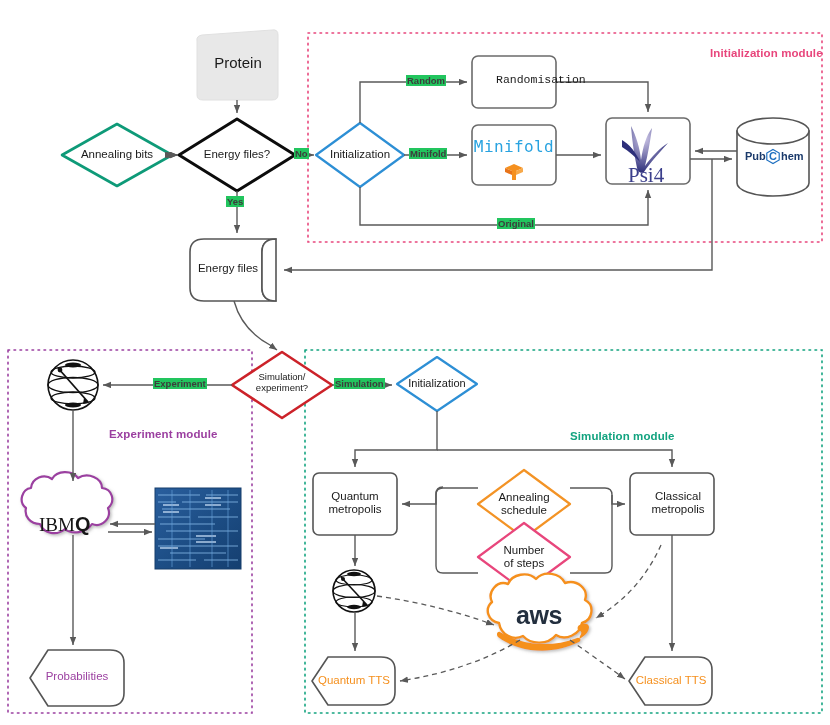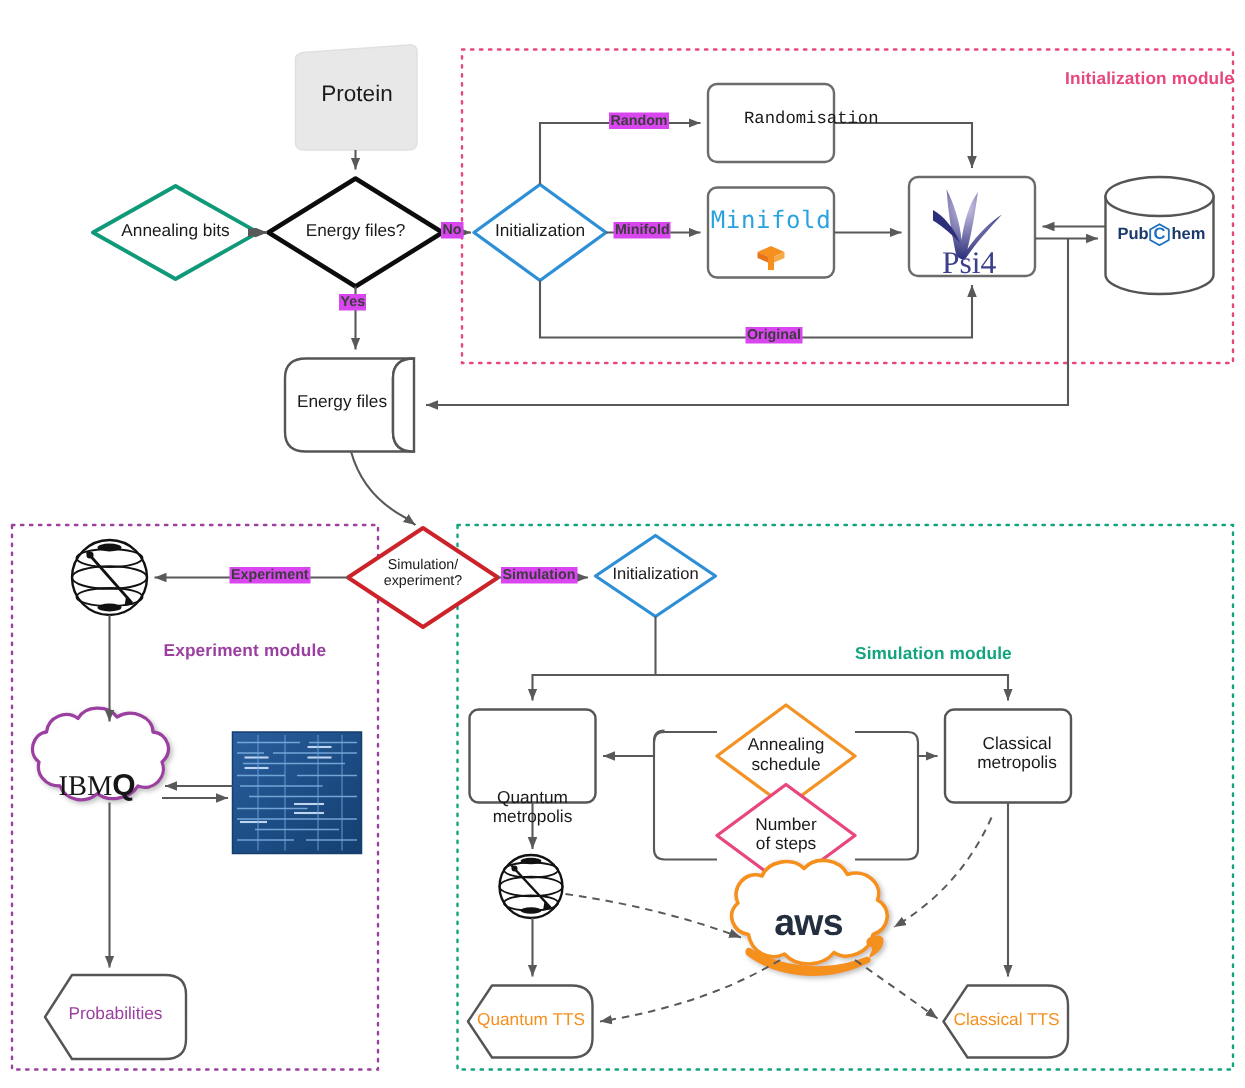--- a/index.html
+++ b/index.html
@@ -1,21 +1,21 @@
 <!DOCTYPE html>
 <html><head>
 <meta charset="utf-8">
 <style>
   html,body{margin:0;padding:0;background:#ffffff;}
   body{width:830px;height:725px;font-family:"Liberation Sans",sans-serif;}
   #stage{position:relative;width:830px;height:725px;overflow:hidden;background:#fff;}
   svg#canvas{position:absolute;left:0;top:0;width:830px;height:725px;}
   .modlabel{position:absolute;font-weight:bold;font-size:11.5px;letter-spacing:.1px;white-space:nowrap;}
   .nodetext{position:absolute;text-align:center;line-height:1.12;white-space:pre-line;pointer-events:none;}
-  .edgelabel{position:absolute;font-size:9.5px;font-weight:bold;color:#3c3c3c;background:#d946ef;padding:0 1px;white-space:nowrap;}
+  .edgelabel{position:absolute;font-size:9.5px;font-weight:bold;color:#3c3c3c;background:#22c55e;padding:0 1px;white-space:nowrap;}
   .minifold-wrap{position:absolute;text-align:center;}
   .minifold-txt{font-family:"DejaVu Sans Mono","Liberation Mono",monospace;font-size:16px;color:#29a3e0;letter-spacing:.4px;}
   .psi4-wrap{position:absolute;text-align:center;}
   .psi4-txt{font-family:"Liberation Serif",serif;font-size:21px;color:#3b3f8c;}
   .pubchem-txt{position:absolute;font-size:11px;color:#1b3a6b;font-weight:bold;white-space:nowrap;}
   .ibmq{position:absolute;font-family:"Liberation Serif",serif;font-size:19px;color:#161616;white-space:nowrap;}
   .ibmq b{font-family:"Liberation Sans",sans-serif;font-weight:bold;font-size:20px;}
   .aws-txt{position:absolute;font-family:"Liberation Sans",sans-serif;font-weight:bold;font-size:25px;color:#232f3e;letter-spacing:-0.5px;}
 </style>
 </head>
@@ -312,21 +312,21 @@
   <div class="pubchem-txt" style="left:769px;top:150px;color:#1d6fc0;">C</div>
   <div class="pubchem-txt" style="left:781px;top:150px;">hem</div>
 
   <div class="nodetext" style="left:192px;top:262px;width:72px;font-size:11.5px;color:#1a1a1a;">Energy files</div>
 
   <div class="nodetext" style="left:240px;top:372px;width:84px;font-size:9.5px;color:#1a1a1a;text-align:center;">Simulation/
 experiment?</div>
 
   <div class="nodetext" style="left:395px;top:377px;width:84px;font-size:11px;color:#1a1a1a;">Initialization</div>
 
-  <div class="nodetext" style="left:313px;top:490px;width:84px;font-size:11.5px;color:#1a1a1a;margin-top:36px;">Quantum
+  <div class="nodetext" style="left:313px;top:490px;width:84px;font-size:11.5px;color:#1a1a1a;">Quantum
 metropolis</div>
 
   <div class="nodetext" style="left:630px;top:490px;width:96px;font-size:11.5px;color:#1a1a1a;">Classical
 metropolis</div>
 
   <div class="nodetext" style="left:480px;top:491px;width:88px;font-size:11.5px;color:#1a1a1a;">Annealing
 schedule</div>
 
   <div class="nodetext" style="left:480px;top:544px;width:88px;font-size:11.5px;color:#1a1a1a;">Number
 of steps</div>

